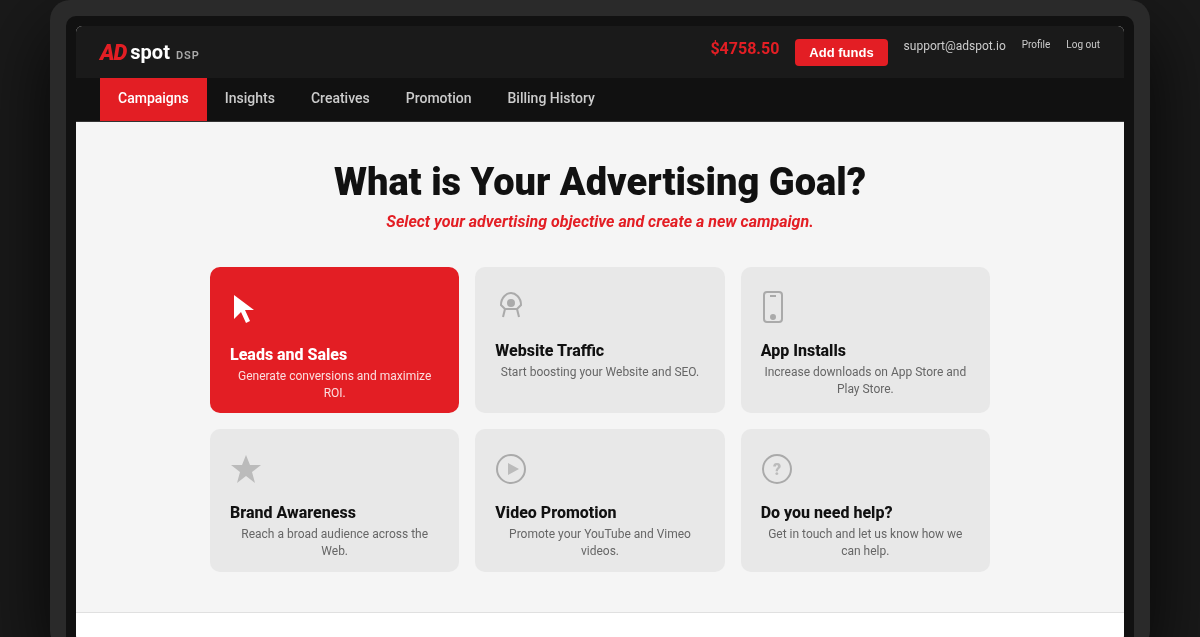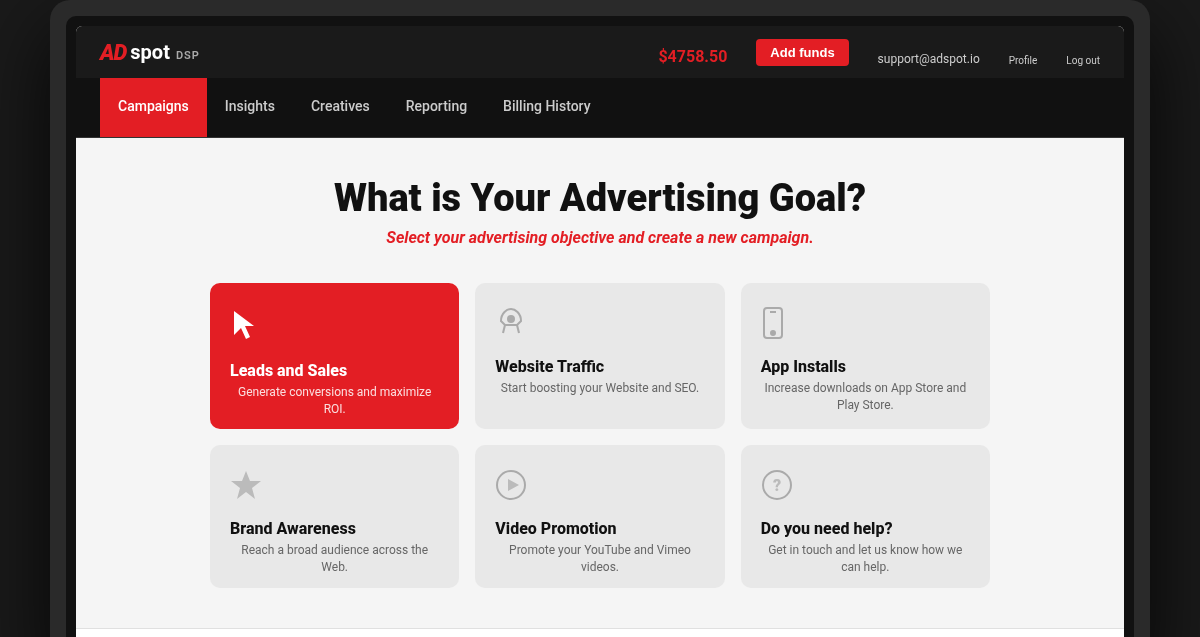--- a/index.html
+++ b/index.html
@@ -69,22 +69,22 @@
       color: #aaa;
       font-size: 11px;
       font-weight: 600;
       margin-left: 2px;
       letter-spacing: 1px;
       margin-top: 6px;
     }
 
     .header-right {
       display: flex;
-      align-items: flex-end;
-      gap: 29px;
+      align-items: flex-start;
+      gap: 16px;
     }
 
     .balance {
       color: #e31e24;
       font-size: 16px;
       font-weight: 700;
     }
 
     .add-funds-btn {
       background: #e31e24;
@@ -112,21 +112,21 @@
     
     .nav {
       background: #111;
       display: flex;
       align-items: stretch;
       padding: 0 24px;
       border-bottom: 1px solid #333;
     }
 
     .nav-item {
-      padding: 20px 18px;
+      padding: 12px 18px;
       font-size: 14px;
       font-weight: 500;
       color: #ccc;
       cursor: pointer;
       border-bottom: 3px solid transparent;
       display: flex;
       align-items: center;
     }
 
     .nav-item.active {
@@ -246,21 +246,21 @@
           <span class="support-email">support@adspot.io</span>
           <a class="header-link">Profile</a>
           <a class="header-link">Log out</a>
         </div>
       </div>
 
       <div class="nav">
         <div class="nav-item active">Campaigns</div>
         <div class="nav-item">Insights</div>
         <div class="nav-item">Creatives</div>
-        <div class="nav-item">Reporting</div>
+        <div class="nav-item">Promotion</div>
         <div class="nav-item">Billing History</div>
       </div>
 
       <div class="main-content">
         <h1 class="page-title">What is Your Advertising Goal?</h1>
         <p class="page-subtitle">Select your advertising objective and create a new campaign.</p>
 
         <div class="cards-grid">
 
           <div class="card active">

